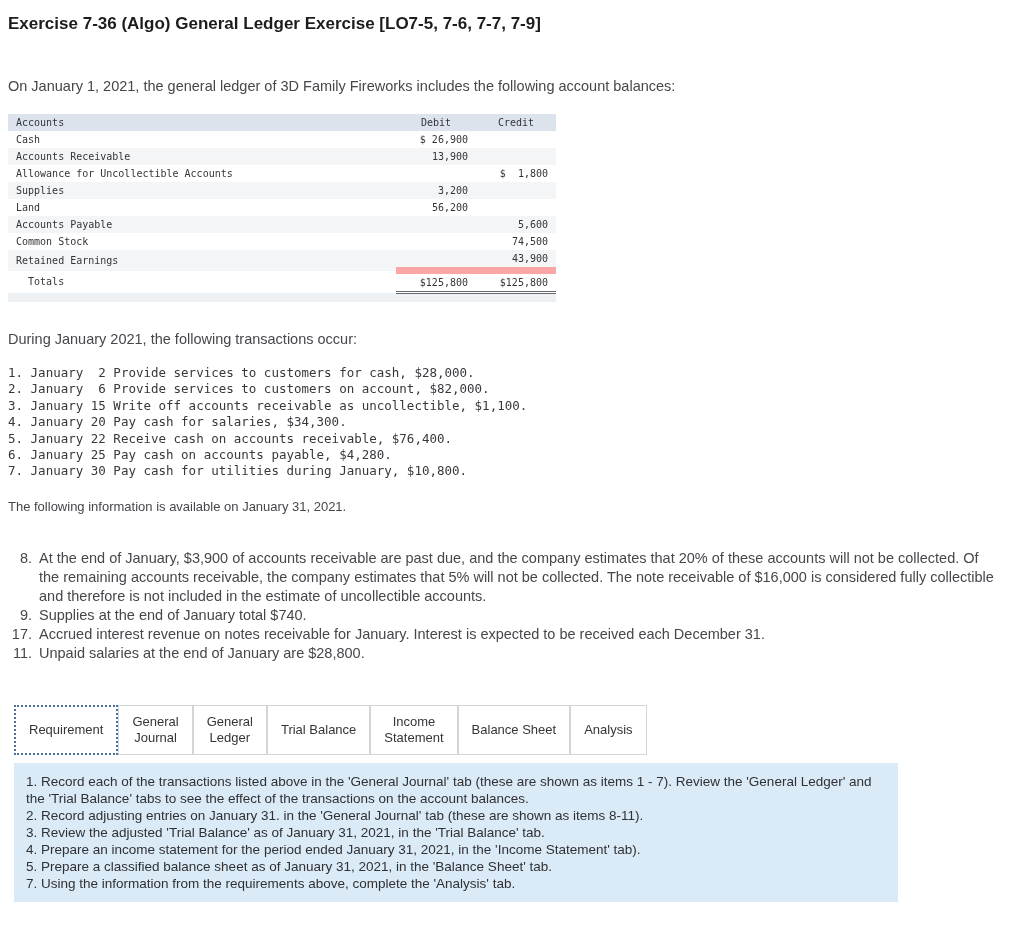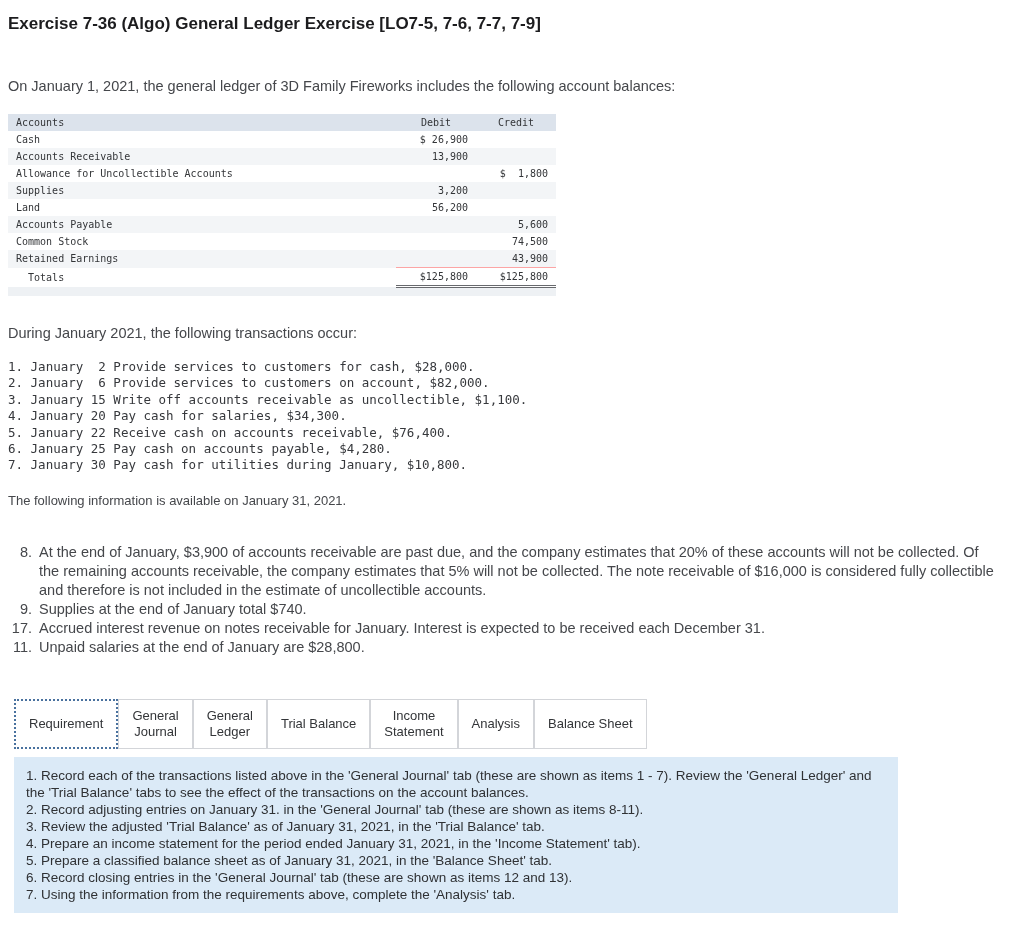--- a/index.html
+++ b/index.html
@@ -24,21 +24,21 @@
   }
   .ledger th, .ledger td { padding: 2px 8px; line-height: 13px; font-weight: normal; }
   .ledger thead tr { background: #dce3ec; }
   .ledger th.acct-h { text-align: left; width: 372px; }
   .ledger th.num-h { text-align: center; width: 64px; }
   .ledger tbody tr:nth-child(even) { background: #f3f5f7; }
   .ledger td.acct { white-space: pre; }
   .ledger td.num { text-align: right; white-space: pre; }
   .ledger tr.total-row { background: #ffffff !important; }
   .ledger tr.total-row td.num {
-    border-top: 1px solid #fca5a5;
+    border-top: 7px solid #fca5a5;
     border-bottom: 3px double #67696d;
   }
   .ledger tr.footer-row { background: #eef1f4 !important; }
   .ledger tr.footer-row td { padding: 4px; }
 
   .during { margin-top: 29px; font-size: 14.5px; }
 
   .txns { margin-top: 18px; }
   .txn-line {
     font-family: "DejaVu Sans Mono", "Liberation Mono", monospace;
@@ -174,27 +174,26 @@
 
   <div class="tabs">
     <div class="tab active">Requirement</div>
     <div class="tab">General
 Journal</div>
     <div class="tab">General
 Ledger</div>
     <div class="tab">Trial Balance</div>
     <div class="tab">Income
 Statement</div>
+    <div class="tab">Balance Sheet</div>
     <div class="tab">Analysis</div>
-    <div class="tab">Balance Sheet</div>
   </div>
 
   <div class="panel">
     <div class="req-line">1. Record each of the transactions listed above in the 'General Journal' tab (these are shown as items 1 - 7). Review the 'General Ledger' and the 'Trial Balance' tabs to see the effect of the transactions on the account balances.</div>
     <div class="req-line">2. Record adjusting entries on January 31. in the 'General Journal' tab (these are shown as items 8-11).</div>
     <div class="req-line">3. Review the adjusted 'Trial Balance' as of January 31, 2021, in the 'Trial Balance' tab.</div>
     <div class="req-line">4. Prepare an income statement for the period ended January 31, 2021, in the 'Income Statement' tab).</div>
     <div class="req-line">5. Prepare a classified balance sheet as of January 31, 2021, in the 'Balance Sheet' tab.</div>
-    <div class="req-line">6. Record closing entries in the 'General Journal' tab (these are shown as items 12 and 13).</div>
     <div class="req-line">7. Using the information from the requirements above, complete the 'Analysis' tab.</div>
   </div>
 
 </div>
 
 </body></html>

